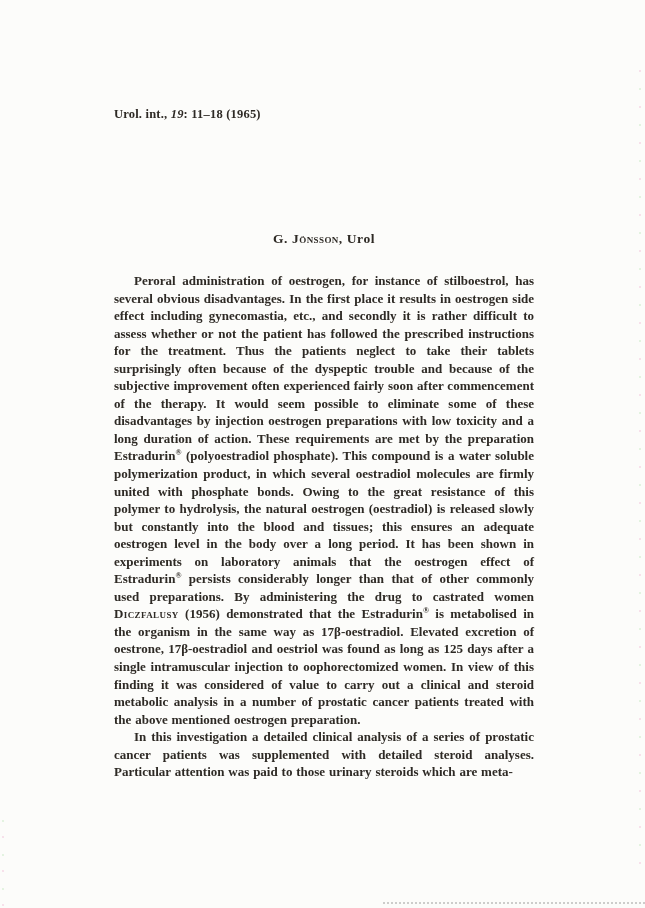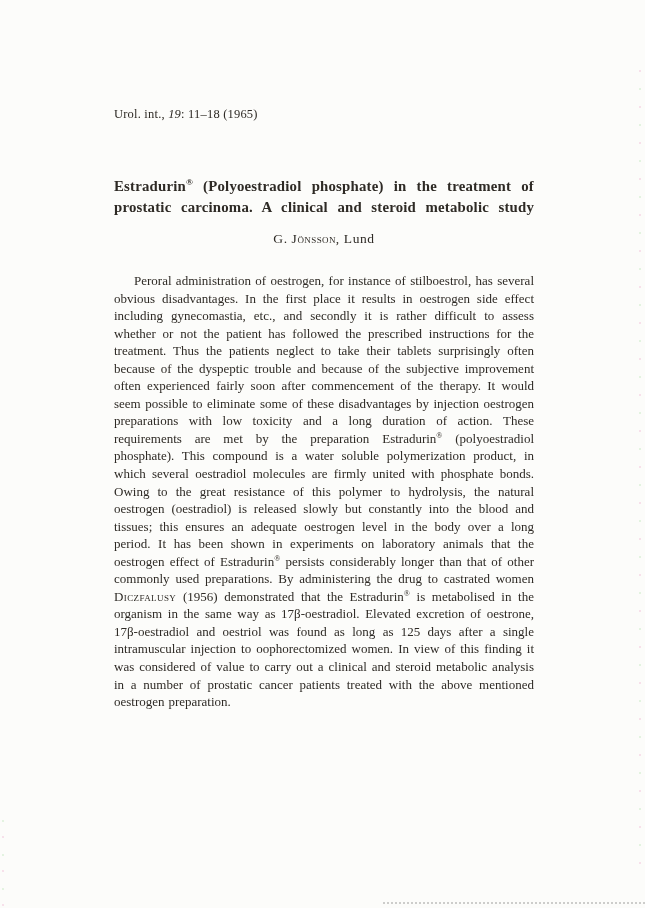--- a/index.html
+++ b/index.html
@@ -2,21 +2,21 @@
 <html lang="en" style="--paper: #fcfcfa; --ink: #2e2a25; --artifact-gray: #a8a8a6; --artifact-pink: #f3cade; --artifact-green: #cfeccb;"><head>
 <meta charset="utf-8">
 <style>
   :root {
     --paper: #fcfcfa;
     --ink: #2e2a25;
     --artifact-gray: #a8a8a6;
     --artifact-pink: #f3cade;
     --artifact-green: #cfeccb;
   }
-  * { margin: 0; padding: 0; box-sizing: border-box; }
+  * { margin: 0; padding: 0; box-sizing: border-box; font-weight: bold; }
   html, body { background: #ffffff; }
   .page {
     position: relative;
     width: 645px;
     height: 908px;
     background: var(--paper);
     font-family: "Liberation Serif", "DejaVu Serif", serif;
     color: var(--ink);
     overflow: hidden;
   }
@@ -103,25 +103,25 @@
     opacity: 0.55;
   }
 </style>
 </head>
 <body>
 
 <div class="page">
 
   <div class="journal-line"><span>Urol. int., </span><span class="seg-italic">19</span><span>: 11–18 (1965)</span></div>
 
-  <h1 class="title"><span>Estradurin</span><span class="seg-sup">®</span><span> (Polyoestradiol phosphate) in the treatment of prostatic carcinoma. A clinical and steroid metabolic study</span></h1>
 
-  <div class="author"><span>G. J</span><span class="seg-smallcaps">önsson</span><span>, Lund</span></div>
+  <div class="author"><span>G. J</span><span class="seg-smallcaps">önsson</span><span>, Urol</span></div>
 
   <div class="body-text">
     <p class="para"><span>Peroral administration of oestrogen, for instance of stilboestrol, has several obvious disadvantages. In the first place it results in oestrogen side effect including gynecomastia, etc., and secondly it is rather difficult to assess whether or not the patient has followed the prescribed instructions for the treatment. Thus the patients neglect to take their tablets surprisingly often because of the dyspeptic trouble and because of the subjective improvement often experienced fairly soon after commencement of the therapy. It would seem possible to eliminate some of these disadvantages by injection oestrogen preparations with low toxicity and a long duration of action. These requirements are met by the preparation Estradurin</span><span class="seg-sup">®</span><span> (polyoestradiol phosphate). This compound is a water soluble polymerization product, in which several oestradiol molecules are firmly united with phosphate bonds. Owing to the great resistance of this polymer to hydrolysis, the natural oestrogen (oestradiol) is released slowly but constantly into the blood and tissues; this ensures an adequate oestrogen level in the body over a long period. It has been shown in experiments on laboratory animals that the oestrogen effect of Estradurin</span><span class="seg-sup">®</span><span> persists considerably longer than that of other commonly used preparations. By administering the drug to castrated women </span><span class="seg-smallcaps">Diczfalusy</span><span> (1956) demonstrated that the Estradurin</span><span class="seg-sup">®</span><span> is metabolised in the organism in the same way as 17β-oestradiol. Elevated excretion of oestrone, 17β-oestradiol and oestriol was found as long as 125 days after a single intramuscular injection to oophorectomized women. In view of this finding it was considered of value to carry out a clinical and steroid metabolic analysis in a number of prostatic cancer patients treated with the above mentioned oestrogen preparation.</span></p>
+    <p class="para"><span>In this investigation a detailed clinical analysis of a series of prostatic cancer patients was supplemented with detailed steroid analyses. Particular attention was paid to those urinary steroids which are meta-</span></p>
   </div>
 
   <div class="bottom-dots"></div>
   <div class="right-marks"></div>
   <div class="left-marks"></div>
 
 </div>
 
 </body></html>

